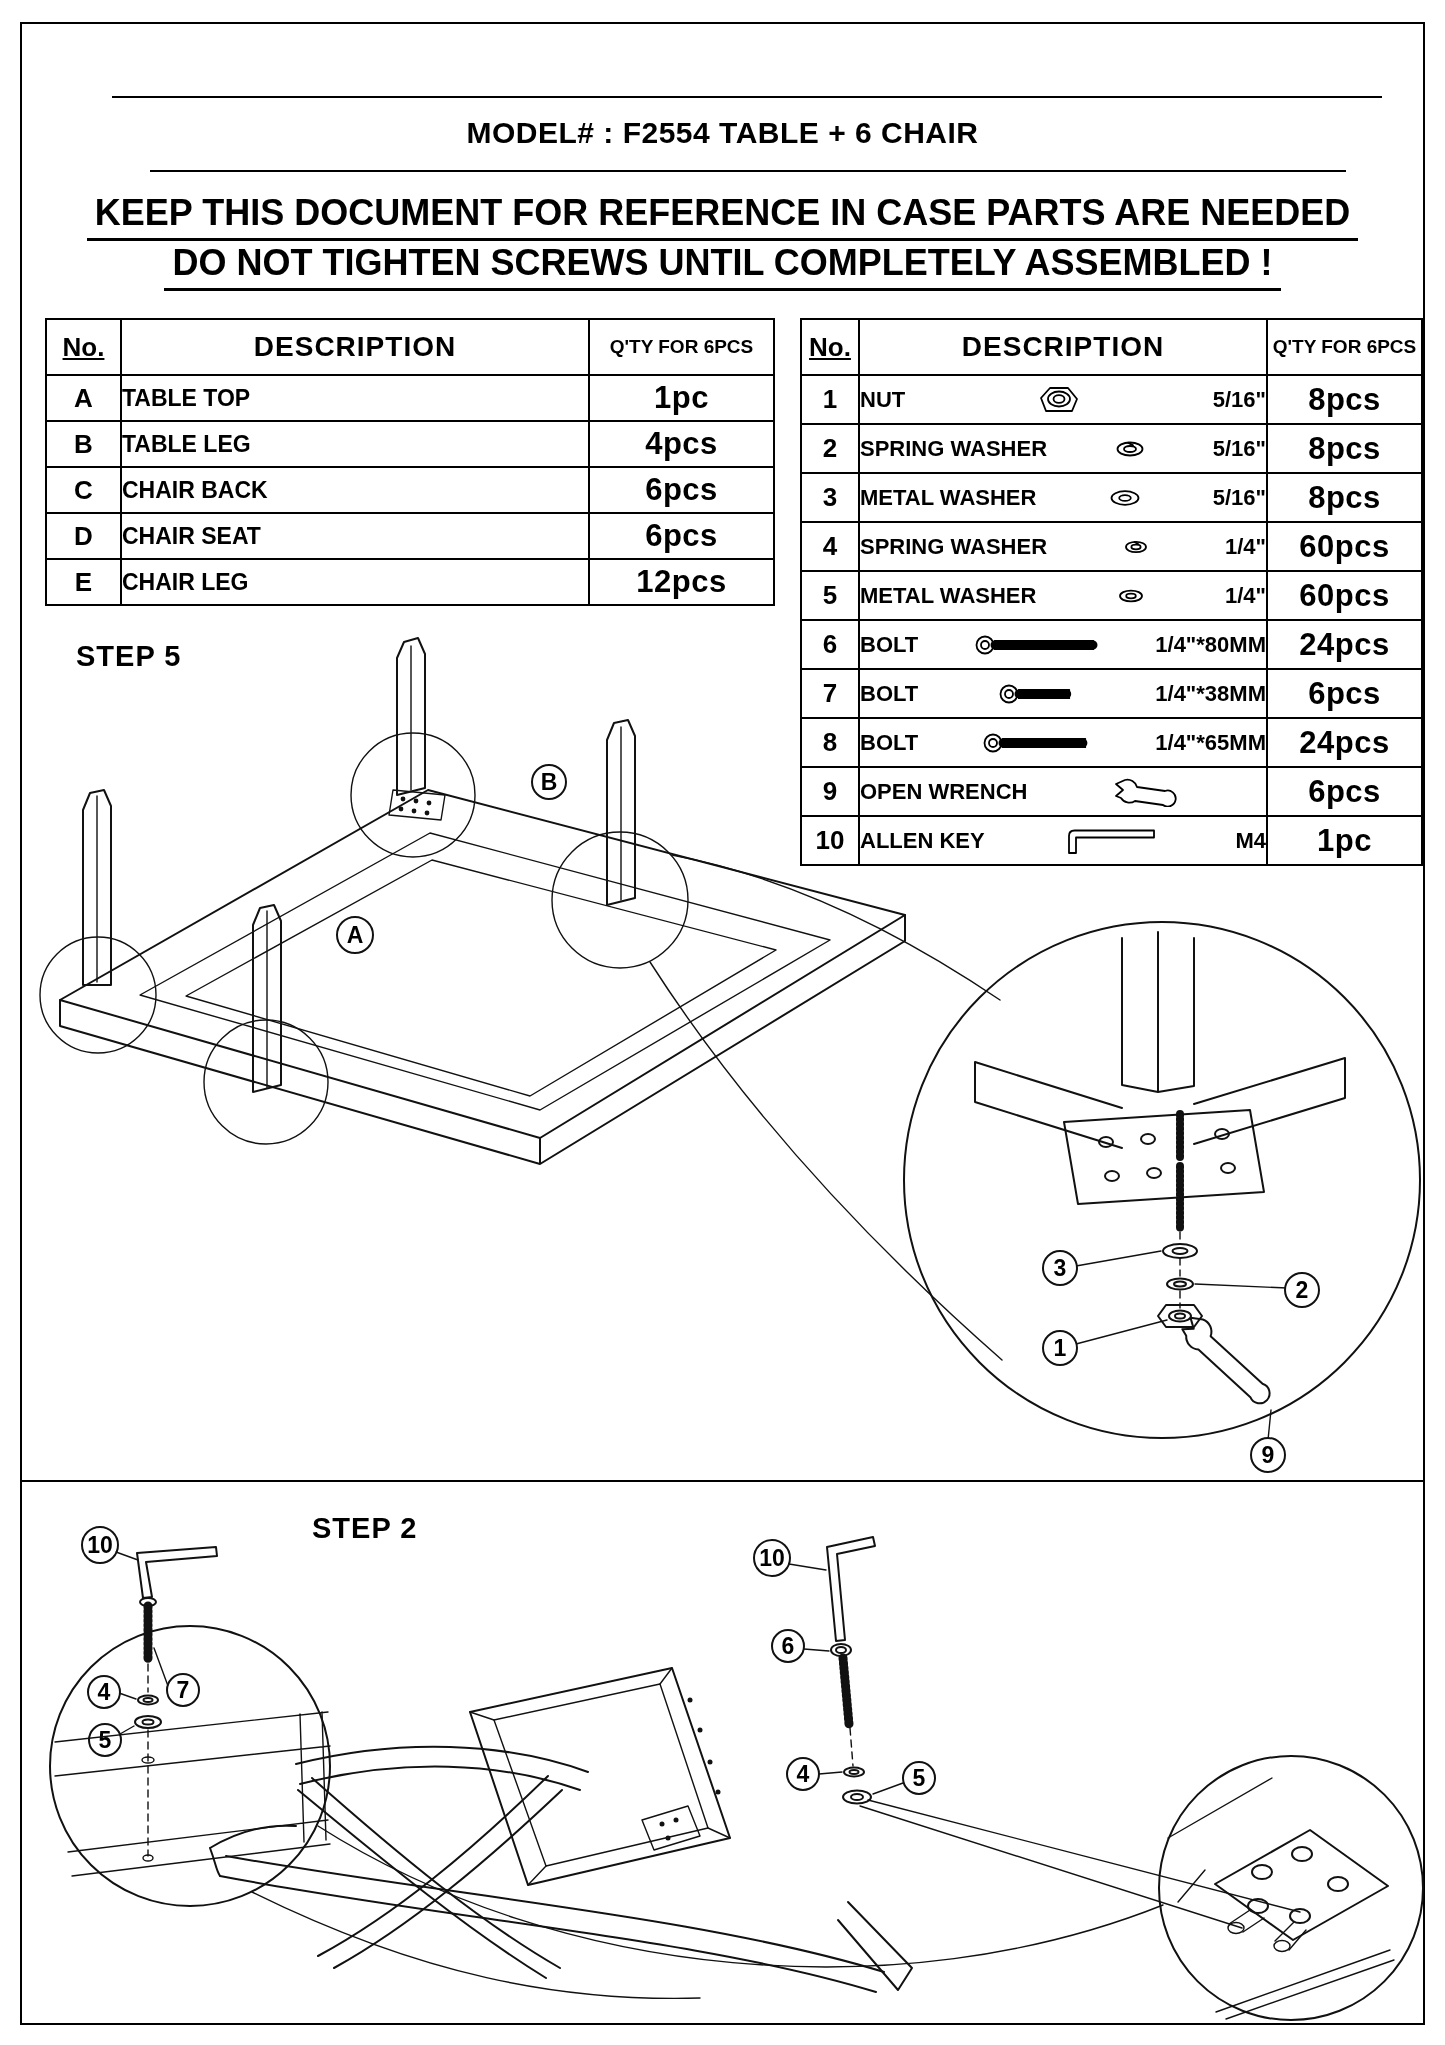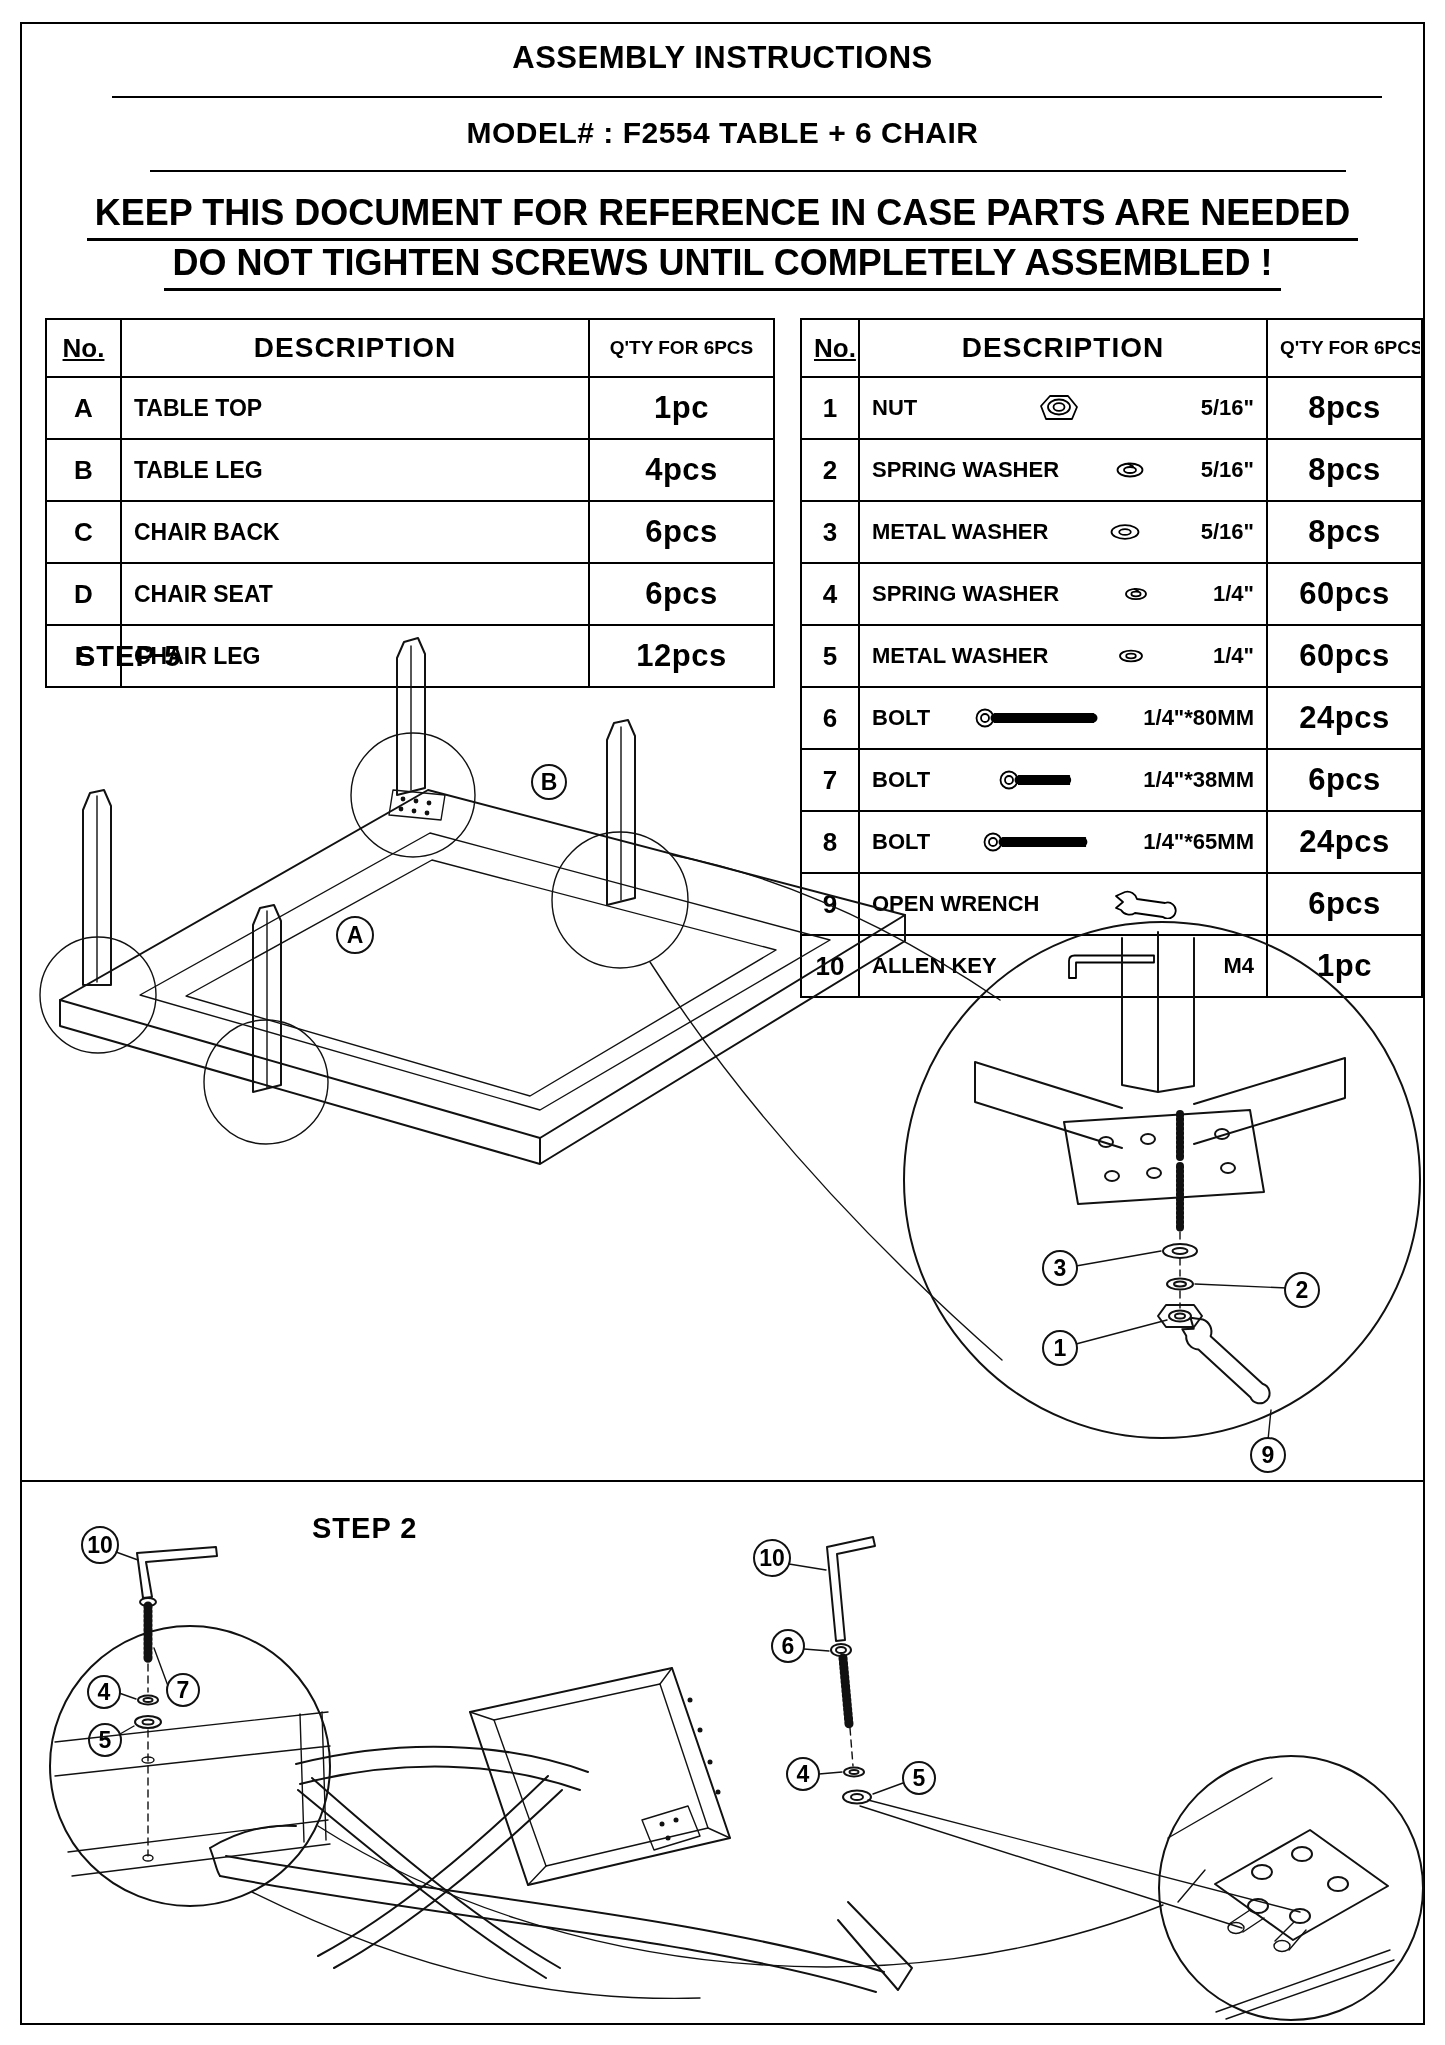--- a/index.html
+++ b/index.html
@@ -16,21 +16,21 @@
   .rule { position:absolute; height:0; border-top:2px solid #000; }
   .rule-title { top:96px;  left:112px; width:1270px; }
   .rule-model { top:170px; left:150px; width:1196px; }
   .model { position:absolute; top:116px; left:0; width:100%; text-align:center;
            font-size:30px; font-weight:bold; letter-spacing:.5px; }
   .warn { position:absolute; left:0; width:100%; text-align:center; font-size:36px; font-weight:bold; }
   .warn span { display:inline-block; border-bottom:3px solid #000; padding:0 8px 4px; }
   .warn1 { top:192px; } .warn2 { top:242px; }
 
   table.tbl { position:absolute; border-collapse:collapse; table-layout:fixed; background:#fff; }
-  .tbl th, .tbl td { border:2px solid #000; padding:12px; overflow:hidden; white-space:nowrap; }
+  .tbl th, .tbl td { border:2px solid #000; padding:0; overflow:hidden; white-space:nowrap; }
   .tbl thead tr { height:56px; }
   .parts tbody tr { height:46px; }
   .hardware tbody tr { height:49px; }
   .no-h { font-size:26px; font-weight:bold; text-align:center; text-decoration:underline; }
   .desc-h { font-size:28px; font-weight:bold; text-align:center; letter-spacing:1px; }
   .qty-h { font-size:19px; font-weight:bold; text-align:center;border-radius:15px; }
   .no-c { font-size:26px; font-weight:bold; text-align:center; }
   .desc-c { font-size:23px; font-weight:bold; text-align:left; padding-left:14px; }
   .qty-c { font-size:31px; font-weight:bold; text-align:center; letter-spacing:.5px; }
   .hw { padding:0 10px 0 12px; }
@@ -55,21 +55,20 @@
   .diagram text  { fill:#000; stroke:none; font:bold 23px "Liberation Sans", sans-serif; text-anchor:middle; }
 </style>
 </head>
 <body>
 
 <div class="page">
 
   <div class="page-border"></div>
   <div class="divider"></div>
 
-  <div class="title">ASSEMBLY INSTRUCTIONS</div>
   <div class="rule rule-title"></div>
   <div class="model">MODEL#  :  F2554 TABLE + 6 CHAIR</div>
   <div class="rule rule-model"></div>
   <div class="warn warn1"><span>KEEP THIS DOCUMENT FOR REFERENCE IN CASE PARTS ARE NEEDED</span></div>
   <div class="warn warn2"><span>DO NOT TIGHTEN SCREWS UNTIL COMPLETELY ASSEMBLED !</span></div>
 
   <table class="tbl parts" style="left:45px; top:318px; width:730px;">
     <colgroup>
         <col style="width:75px">
         <col>

